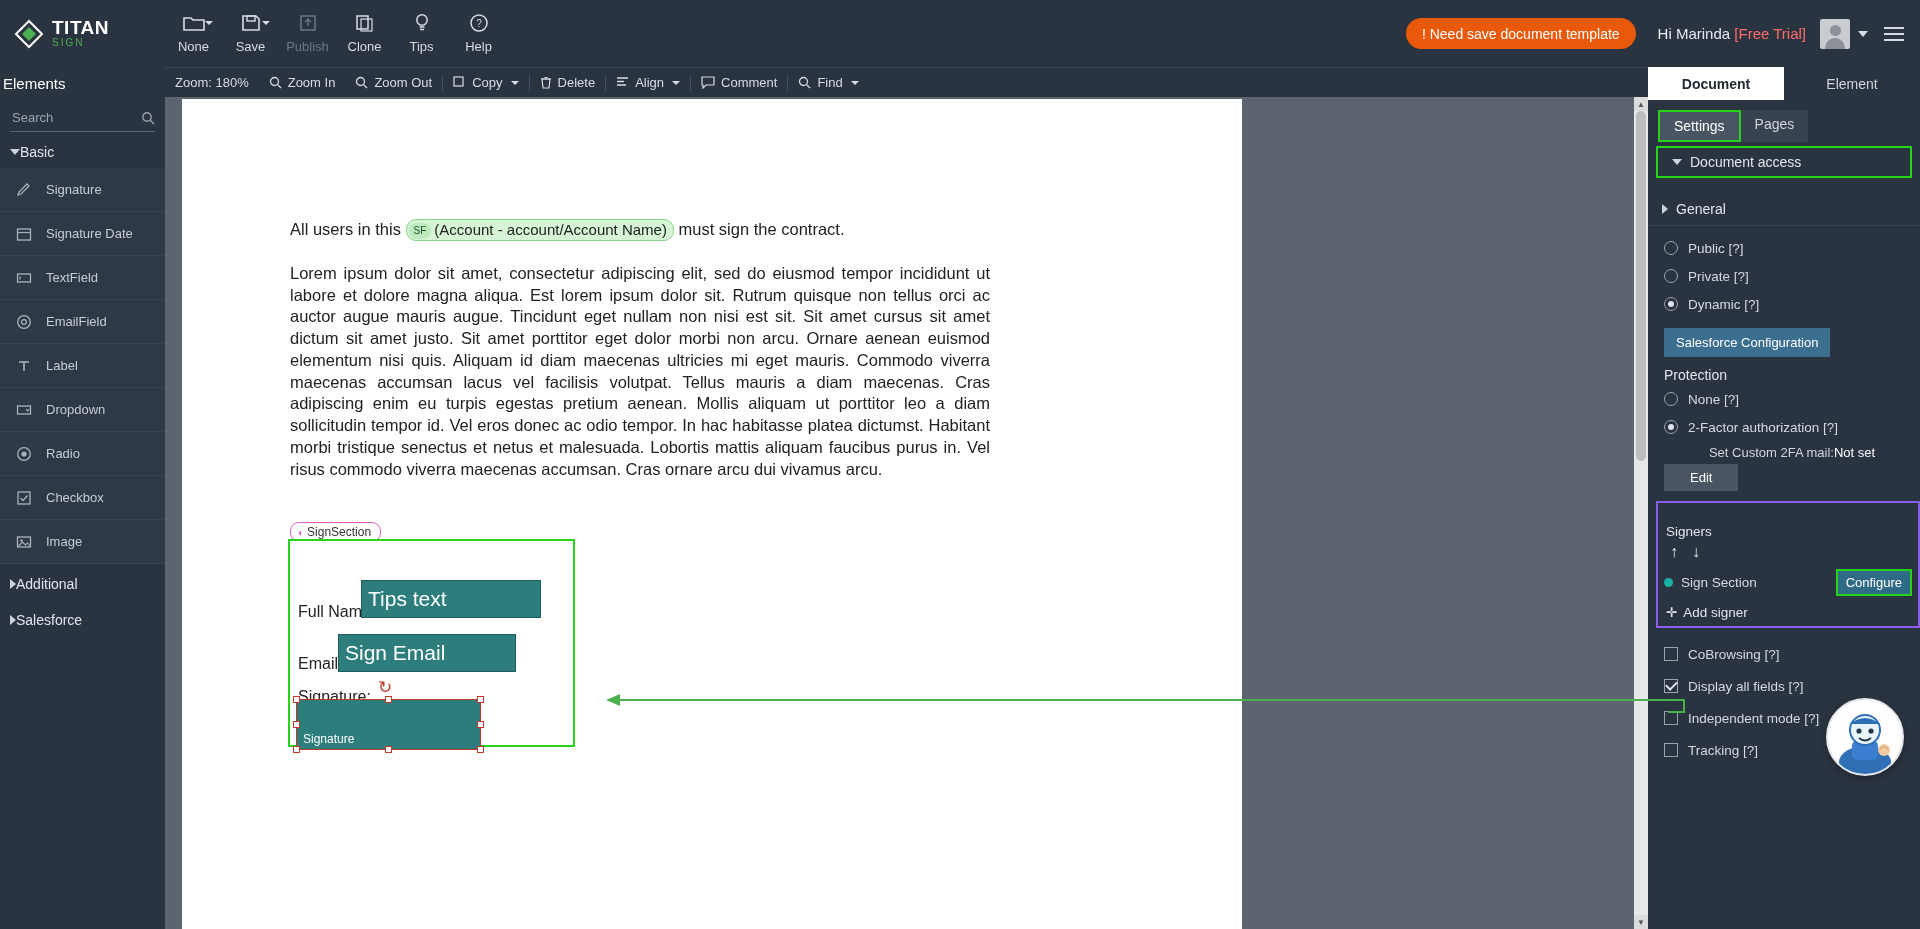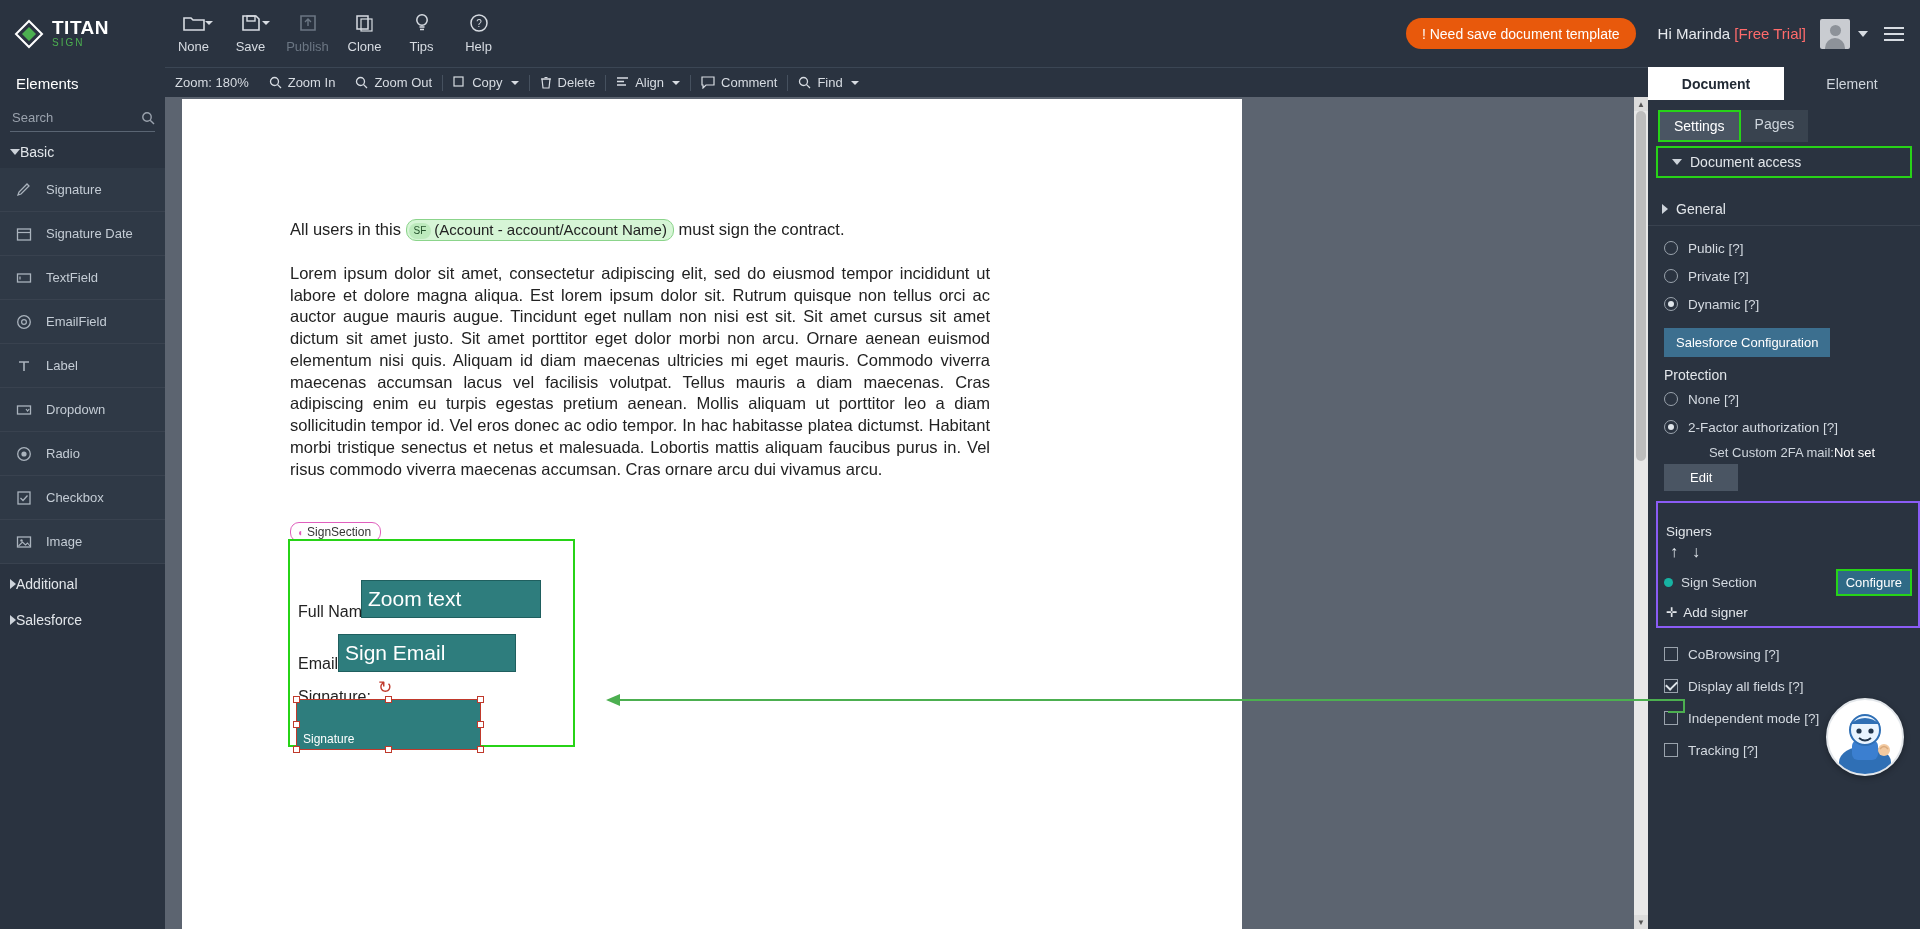--- a/index.html
+++ b/index.html
@@ -88,21 +88,21 @@
     flex: 1; display: flex; align-items: center; justify-content: center;
     color: #cfd5dc; font-size: 14px; cursor: pointer;
   }
   .rtab.active { background: #ffffff; color: #222a35; font-weight: bold; }
 
   
   .sidebar {
     position: absolute; left: 0; top: 67px; width: 165px; height: 862px;
     background: #2a3340; color: #c9d0d8;
   }
-  .sb-title { height: 33px; display: flex; align-items: center; padding-left: 16px; font-size: 15px; color: #ffffff; }
+  .sb-title { height: 33px; display: flex; align-items: center; padding-left: 3px; font-size: 15px; color: #ffffff; }
   .search-row {
     margin: 4px 10px 0 10px; height: 28px; border-bottom: 1px solid #5a6573;
     display: flex; align-items: center; justify-content: space-between;
   }
   .search-row input {
     background: transparent; border: none; outline: none; color: #aab2bd;
     font-size: 13px; width: 110px; font-family: "Liberation Sans", sans-serif;
   }
   .search-row input::placeholder { color: #9aa2ad; }
   .group-hdr {
@@ -534,21 +534,21 @@
       </div>
 
       <div class="signsection-tag">
         <span class="dot">◖</span>
         <span>SignSection</span>
       </div>
 
       <div class="sign-box">
         <span class="sb-label" style="left:8px; top:62px;">Full Name</span>
         <div class="field-teal" style="left:71px; top:39px; width:180px; height:38px;">
-          <span>Zoom text</span>
+          <span>Tips text</span>
         </div>
 
         <span class="sb-label" style="left:8px; top:114px;">Email</span>
         <div class="field-teal" style="left:48px; top:93px; width:178px; height:38px;">
           <span>Sign Email</span>
         </div>
 
         <span class="sb-label" style="left:8px; top:147px;">Signature:</span>
       </div>
 

